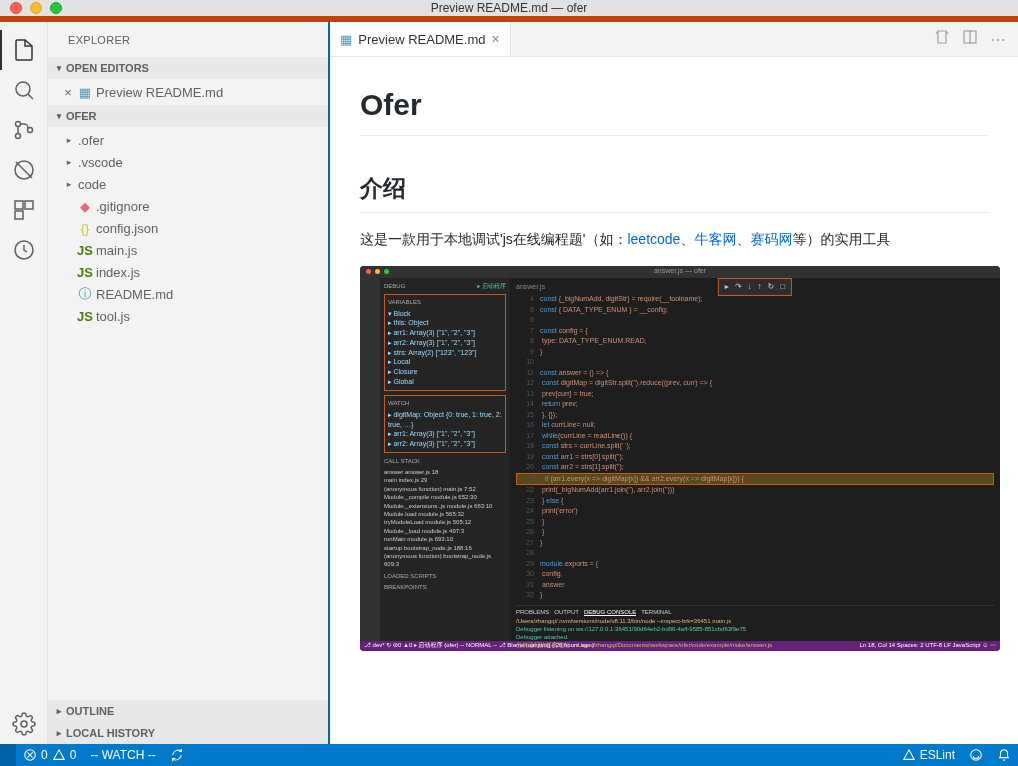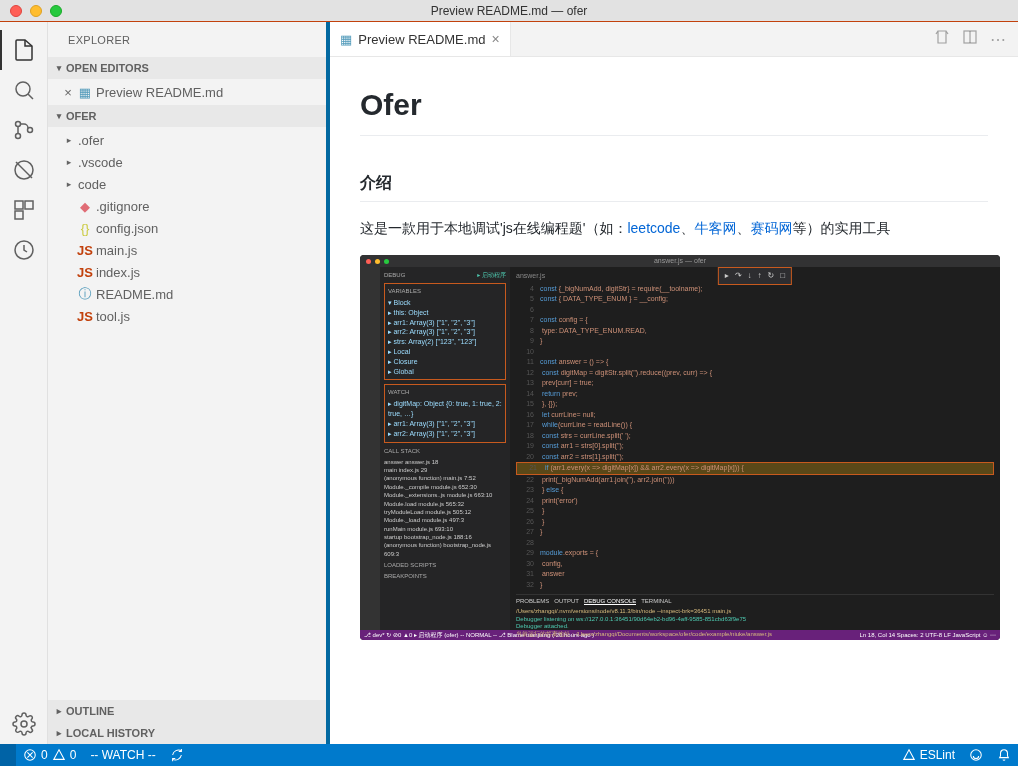--- a/index.html
+++ b/index.html
@@ -1,61 +1,61 @@
 <!DOCTYPE html>
 <html><head>
 <meta charset="utf-8">
 <style>
 * { margin: 0; padding: 0; box-sizing: border-box; font-family: -apple-system, BlinkMacSystemFont, "Segoe UI", sans-serif; }
 body { width: 1018px; height: 766px; overflow: hidden; background: #fff; display: flex; flex-direction: column; }
 
-.titlebar { height: 22px; background: #e2e2e2; display: flex; align-items: center; position: relative; border-bottom: 1px solid #c2410c; }
+.titlebar { height: 22px; background: #e2e2e2; display: flex; align-items: center; position: relative; border-bottom: 6px solid #c2410c; }
 .traffic-lights { display: flex; gap: 8px; padding-left: 10px; }
 .tl { width: 12px; height: 12px; border-radius: 50%; }
 .tl-red { background: #ff5f56; border: 0.5px solid #e0443e; }
 .tl-yellow { background: #ffbd2e; border: 0.5px solid #dea123; }
 .tl-green { background: #27c93f; border: 0.5px solid #1aab29; }
 .titlebar-title { position: absolute; left: 50%; transform: translateX(-50%); font-size: 12px; color: #333; }
 
 .main-area { flex: 1; display: flex; min-height: 0; }
 
 .activitybar { width: 48px; background: #f3f3f3; display: flex; flex-direction: column; align-items: center; padding-top: 8px; border-right: 1px solid #e0e0e0; }
 .activity-icon { width: 48px; height: 40px; display: flex; align-items: center; justify-content: center; color: #606060; cursor: pointer; position: relative; }
 .activity-icon.active { color: #333; }
 .activity-icon.active::before { content: ''; position: absolute; left: 0; top: 0; bottom: 0; width: 2px; background: #333; }
 .activity-icon svg { width: 24px; height: 24px; }
 .activity-spacer { flex: 1; }
 
-.sidebar { width: 282px; background: #f3f3f3; display: flex; flex-direction: column; border-right: 4px solid #0369a1; font-size: 13px; color: #616161; }
+.sidebar { width: 282px; background: #f3f3f3; display: flex; flex-direction: column; border-right: 2px solid #0369a1; font-size: 13px; color: #616161; }
 .sidebar-title { height: 35px; display: flex; align-items: center; padding: 0 20px; font-size: 11px; letter-spacing: 0.3px; }
 .section-header { height: 22px; display: flex; align-items: center; padding: 0 4px; background: #e8e8e8; font-size: 11px; font-weight: 700; cursor: pointer; }
 .section-header .chev { width: 14px; text-align: center; font-size: 9px; }
 .tree { padding: 2px 0; }
 .tree-item { height: 22px; display: flex; align-items: center; padding-left: 8px; cursor: pointer; }
 .tree-item .chev { width: 14px; font-size: 9px; text-align: center; color: #646464; }
 .tree-item .ficon { width: 18px; display: flex; align-items: center; justify-content: center; font-size: 13px; }
 .tree-item .label { margin-left: 2px; }
 .close-x { width: 16px; text-align: center; color: #666; font-size: 13px; }
-.icon-js { color: #c2410c; font-weight: bold; font-size: 10px; }
+.icon-js { color: #4d7c0f; font-weight: bold; font-size: 10px; }
 .icon-json { color: #cbcb41; }
 .icon-md { color: #519aba; }
 .icon-info { color: #519aba; }
 
 .editor-area { flex: 1; display: flex; flex-direction: column; min-width: 0; background: #fff; }
 .tabs-bar { height: 35px; background: #f3f3f3; display: flex; align-items: stretch; border-bottom: 1px solid #e7e7e7; }
 .tab { display: flex; align-items: center; padding: 0 10px; background: #ffffff; border-right: 1px solid #e7e7e7; font-size: 13px; color: #333; gap: 6px; cursor: pointer; }
 .tab .ficon { color: #519aba; }
 .tab .close { color: #888; font-size: 14px; }
 .tabs-spacer { flex: 1; }
 .tab-actions { display: flex; align-items: center; gap: 12px; padding: 0 12px; color: #61616190; }
 .tab-actions svg { width: 16px; height: 16px; }
 
 .preview { flex: 1; overflow-y: auto; padding: 25px 30px; color: #24292e; font-size: 14px; line-height: 1.5; }
 .preview h1 { font-size: 30px; font-weight: 600; padding-bottom: 8px; border-bottom: 1px solid #eaecef; margin-bottom: 16px; }
-.preview h2 { font-size: 16px; font-weight: 600; padding-bottom: 6px; border-bottom: 1px solid #eaecef; margin: 35px 0 16px; }
+.preview h2 { font-size: 23px; font-weight: 600; padding-bottom: 6px; border-bottom: 1px solid #eaecef; margin: 35px 0 16px; }
 .preview h3 { font-size: 15px; font-weight: 600; margin: 24px 0 14px; }
 .preview p { margin: 16px 0 16px; }
 .preview a { color: #0366d6; text-decoration: none; }
 .preview .embedded { width: 640px; height: 385px; background: #1e1e1e; border-radius: 4px; margin-bottom: 22px; position: relative; overflow: hidden; font-family: Menlo, monospace; font-size: 7px; color: #ccc; }
 .emb-titlebar { height: 12px; background: #323233; display: flex; align-items: center; justify-content: center; position: relative; color: #999; font-size: 7px; }
 .emb-traffic { position: absolute; left: 6px; display: flex; gap: 4px; }
 .emb-tl { width: 5px; height: 5px; border-radius: 50%; }
 .emb-body { display: flex; height: calc(100% - 22px); }
 .emb-activity { width: 20px; background: #333; }
 .emb-side { width: 130px; background: #252526; padding: 4px; }

